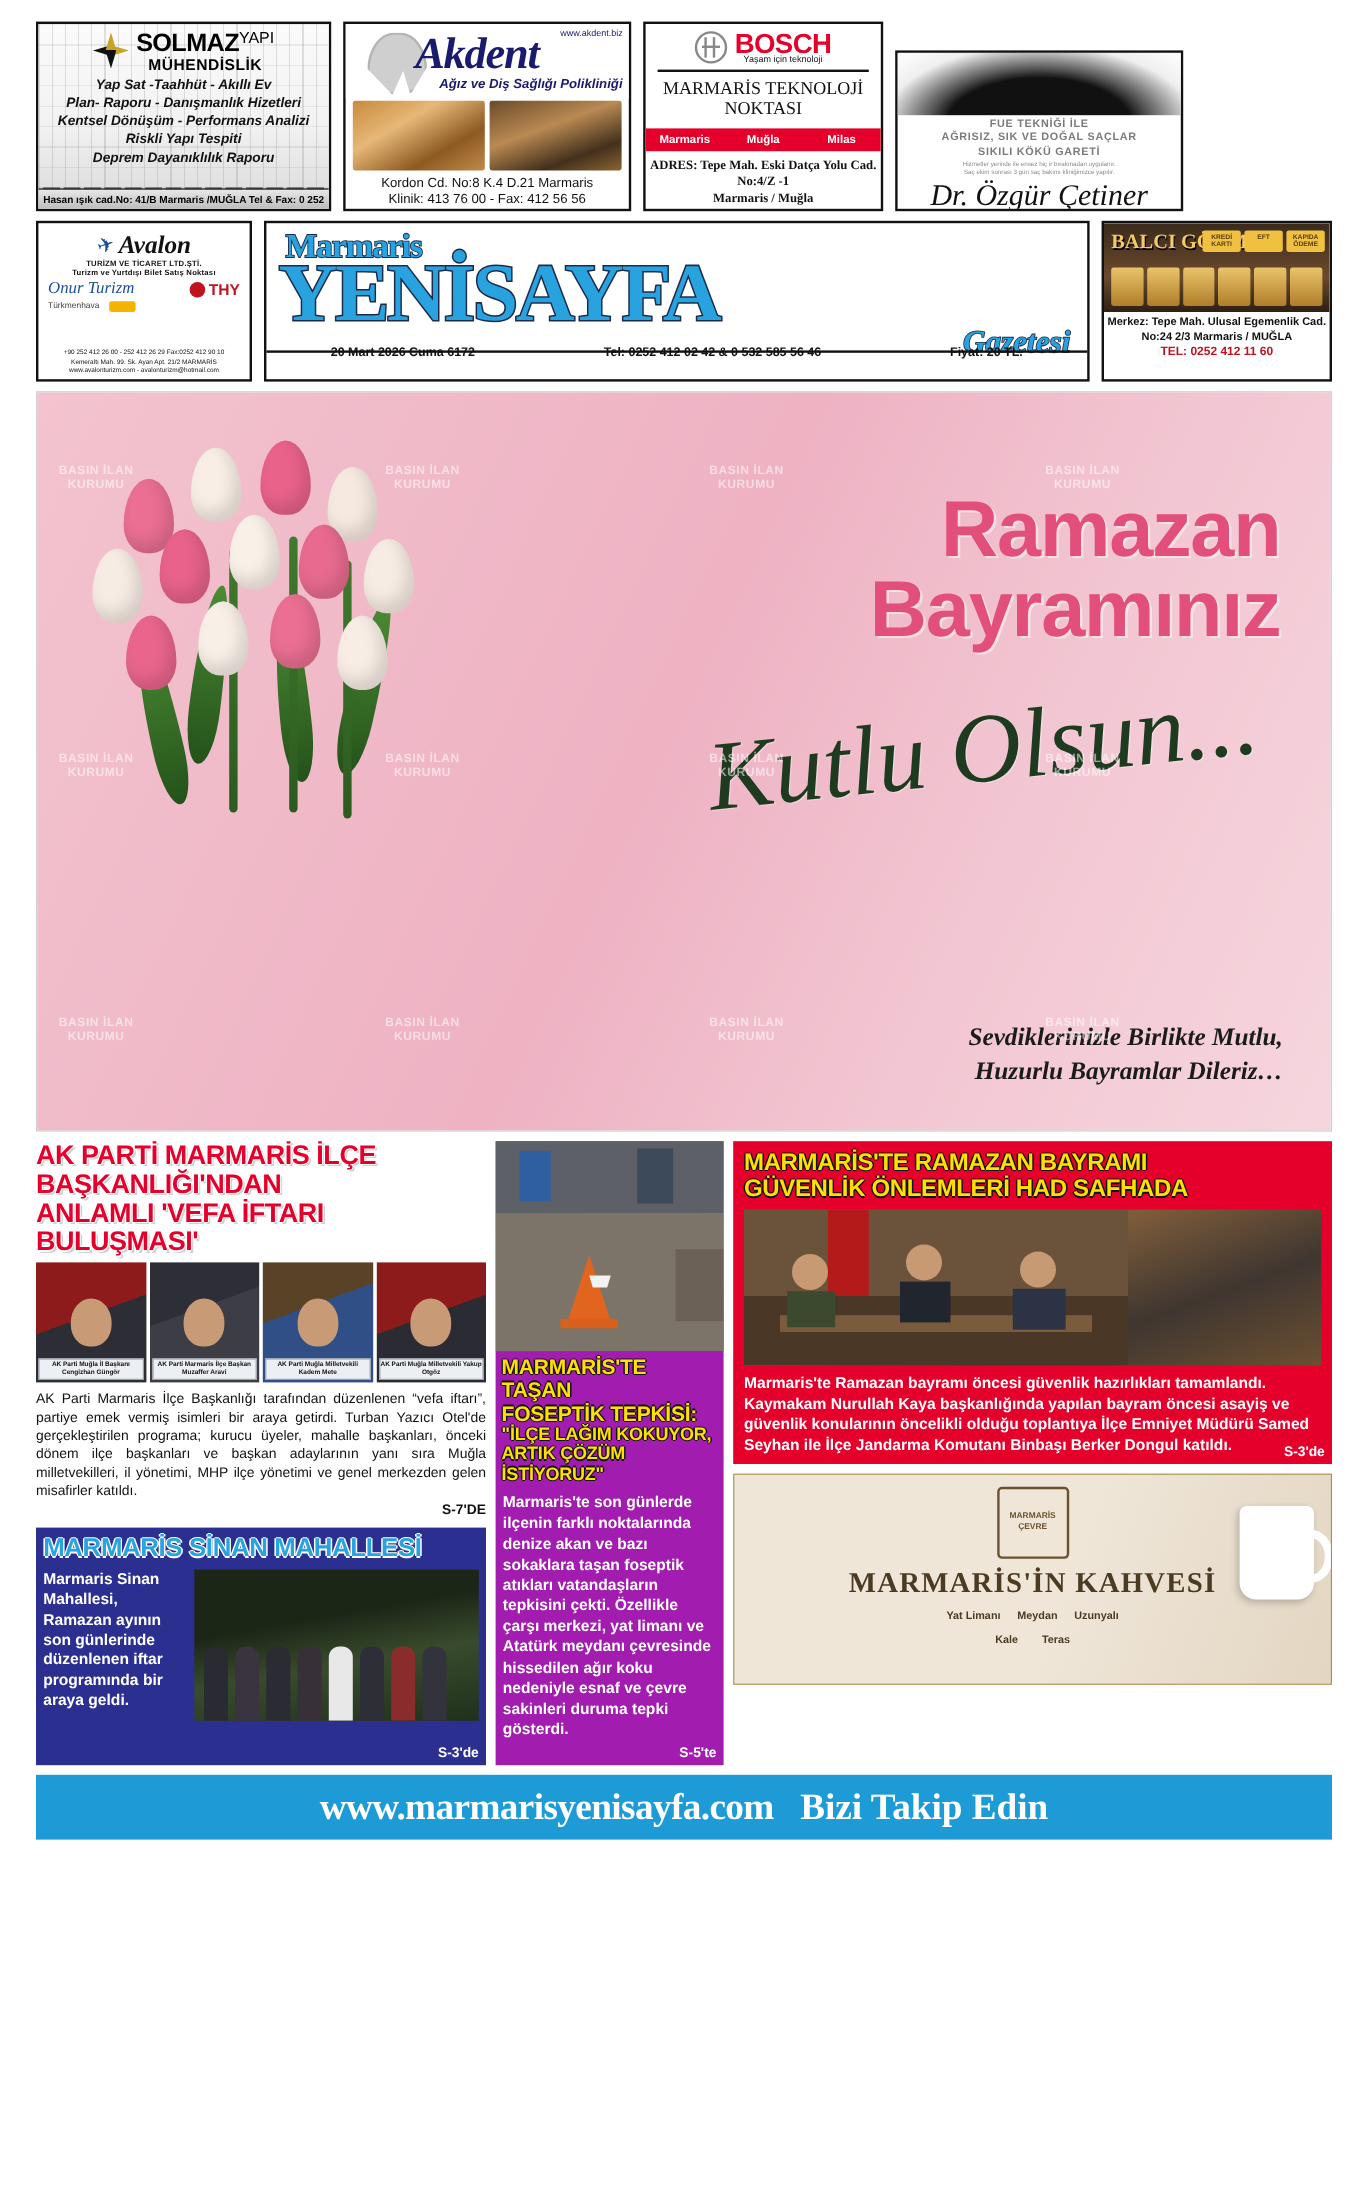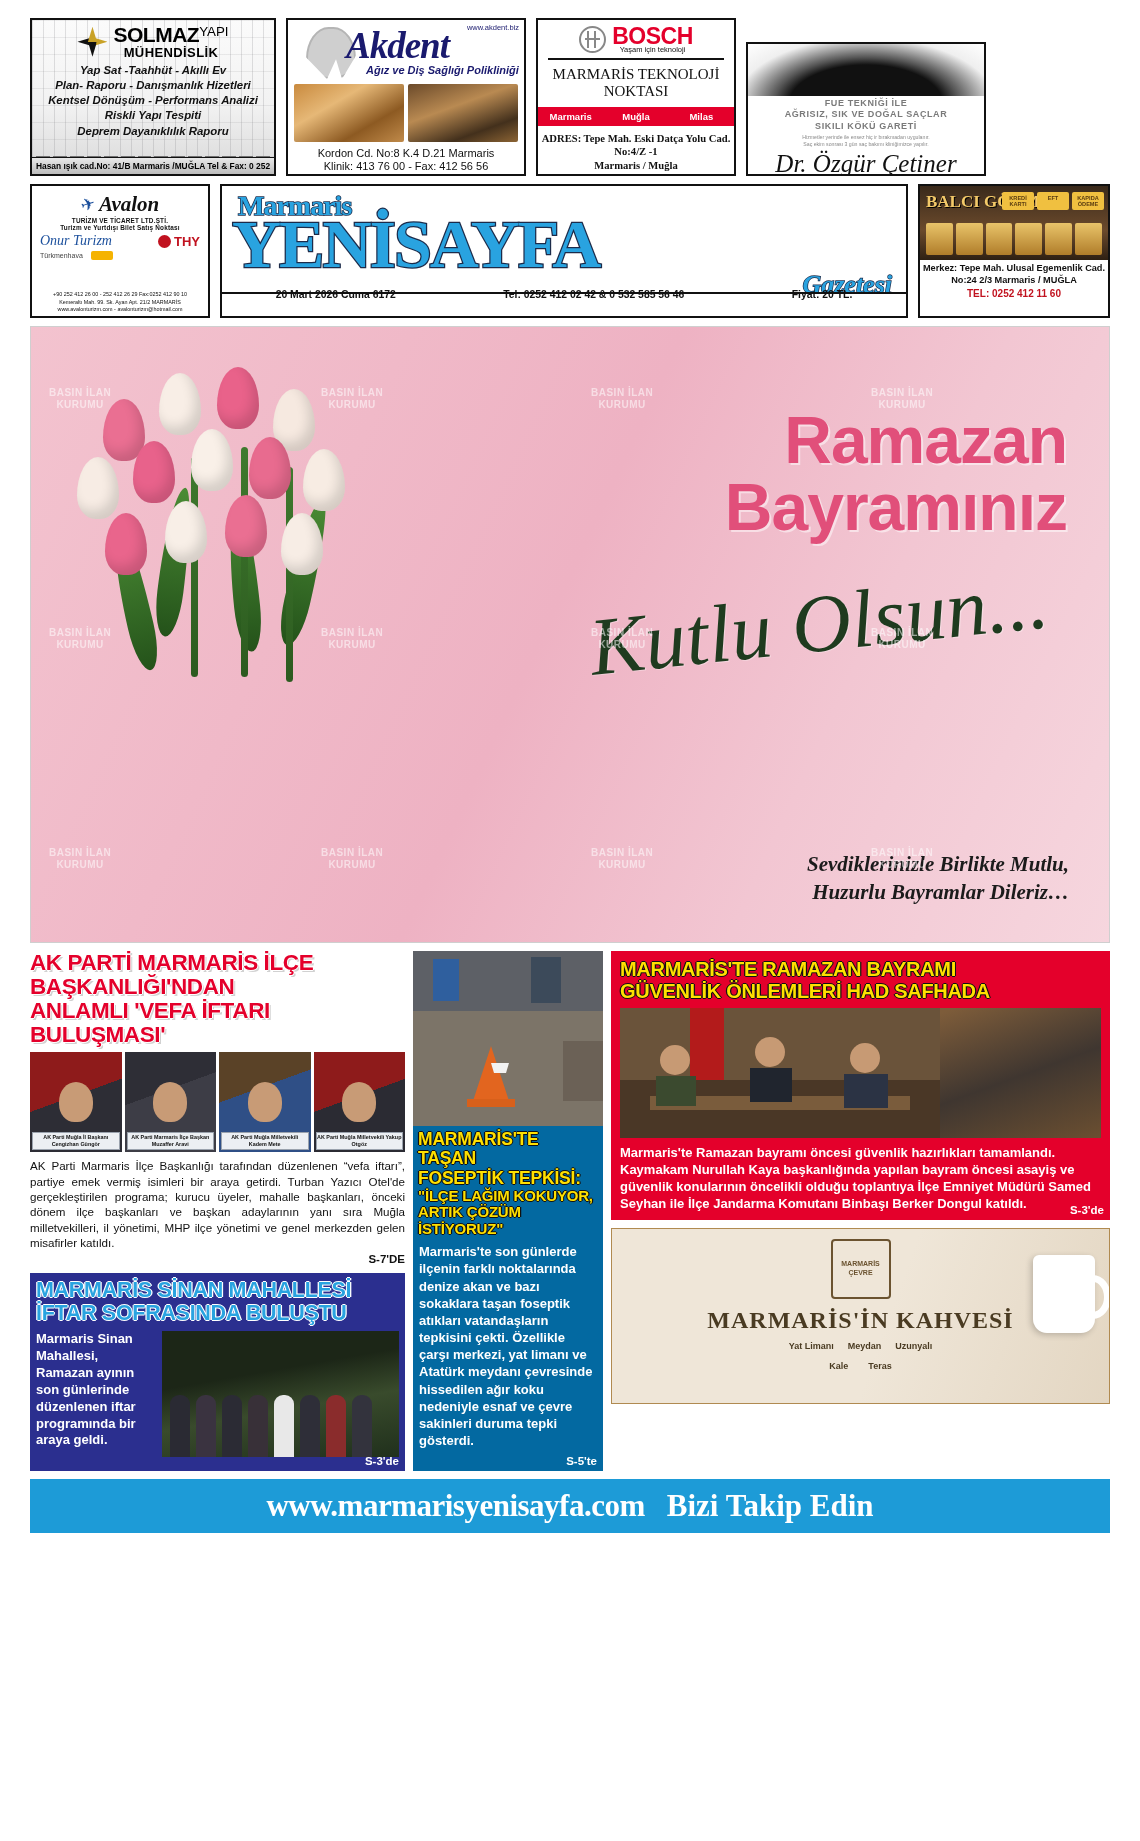--- a/index.html
+++ b/index.html
@@ -145,21 +145,21 @@
 
   .sinan{background:#2b2f8f;color:#fff;padding:6px;box-sizing:border-box;flex:1;position:relative;}
   .hl-cyan{font-weight:bold;font-size:21.5px;line-height:1.08;color:#29a3e0;letter-spacing:-.3px;
            text-shadow:-1.2px 0 #fff,1.2px 0 #fff,0 -1.2px #fff,0 1.2px #fff;}
   .sinan-body{display:flex;gap:6px;margin-top:6px;}
   .sinan-txt{width:120px;font-size:13px;font-weight:bold;line-height:1.3;}
   .sinan-img{flex:1;height:126px;background:linear-gradient(170deg,#1c2617 0 35%,#394b2c 60%,#20301c 100%);position:relative;overflow:hidden;}
   .grp{position:absolute;bottom:0;width:20px;height:62px;border-radius:9px 9px 0 0;}
   .ref-w{position:absolute;right:6px;bottom:4px;font-weight:bold;font-size:11.5px;color:#fff;}
 
-  .mid{background:#0369a1;height:100%;box-sizing:border-box;position:relative;overflow:hidden;}
+  .mid{background:#a21caf;height:100%;box-sizing:border-box;position:relative;overflow:hidden;}
   .mid-img{height:175px;background:linear-gradient(160deg,#6c6f74 0 30%,#8d8477 55%,#55504a 100%);position:relative;}
   .mid-hl{padding:4px 5px 0;}
   .hl-yellow{font-weight:bold;font-size:17.5px;line-height:1.1;color:#ffe000;letter-spacing:-.2px;
              text-shadow:-1.2px 0 #111,1.2px 0 #111,0 -1.2px #111,0 1.2px #111;}
   .mid-txt{color:#fff;font-size:13px;font-weight:bold;line-height:1.32;padding:6px 6px 0;}
 
   .sec{background:#e4002b;color:#fff;padding:7px 9px;box-sizing:border-box;position:relative;}
   .hl-yellow2{font-weight:bold;font-size:20px;line-height:1.1;color:#ffe000;letter-spacing:-.3px;
               text-shadow:-1.2px 0 #111,1.2px 0 #111,0 -1.2px #111,0 1.2px #111;}
   .sec-img{height:130px;margin-top:6px;background:linear-gradient(160deg,#7d5c3a 0 40%,#3f3630 70%,#6b4f31 100%);position:relative;overflow:hidden;}
@@ -462,21 +462,20 @@
               <span class="face"></span>
               <span class="cap">AK Parti Muğla Milletvekili Yakup Otgöz</span>
             </div>
         </div>
         <div class="body-txt">AK Parti Marmaris İlçe Başkanlığı tarafından düzenlenen “vefa iftarı”, partiye emek vermiş isimleri bir araya getirdi. Turban Yazıcı Otel'de gerçekleştirilen programa; kurucu üyeler, mahalle başkanları, önceki dönem ilçe başkanları ve başkan adaylarının yanı sıra Muğla milletvekilleri, il yönetimi, MHP ilçe yönetimi ve genel merkezden gelen misafirler katıldı.</div>
         <div class="ref">S-7'DE</div>
       </div>
 
       <div class="sinan">
         <div class="hl-cyan">MARMARİS SİNAN MAHALLESİ</div>
-        <div class="hl-cyan">İFTAR SOFRASINDA BULUŞTU</div>
         <div class="sinan-body">
           <div class="sinan-txt">Marmaris Sinan Mahallesi, Ramazan ayının son günlerinde düzenlenen iftar programında bir araya geldi.</div>
           <div class="sinan-img">
             <i class="grp" style="left:8px;background:#2a2a33;"></i>
             <i class="grp" style="left:34px;background:#3a3340;"></i>
             <i class="grp" style="left:60px;background:#2b2b34;"></i>
             <i class="grp" style="left:86px;background:#383038;"></i>
             <i class="grp" style="left:112px;background:#e8e8e8;"></i>
             <i class="grp" style="left:138px;background:#2e2e38;"></i>
             <i class="grp" style="left:164px;background:#8a2c2c;"></i>

